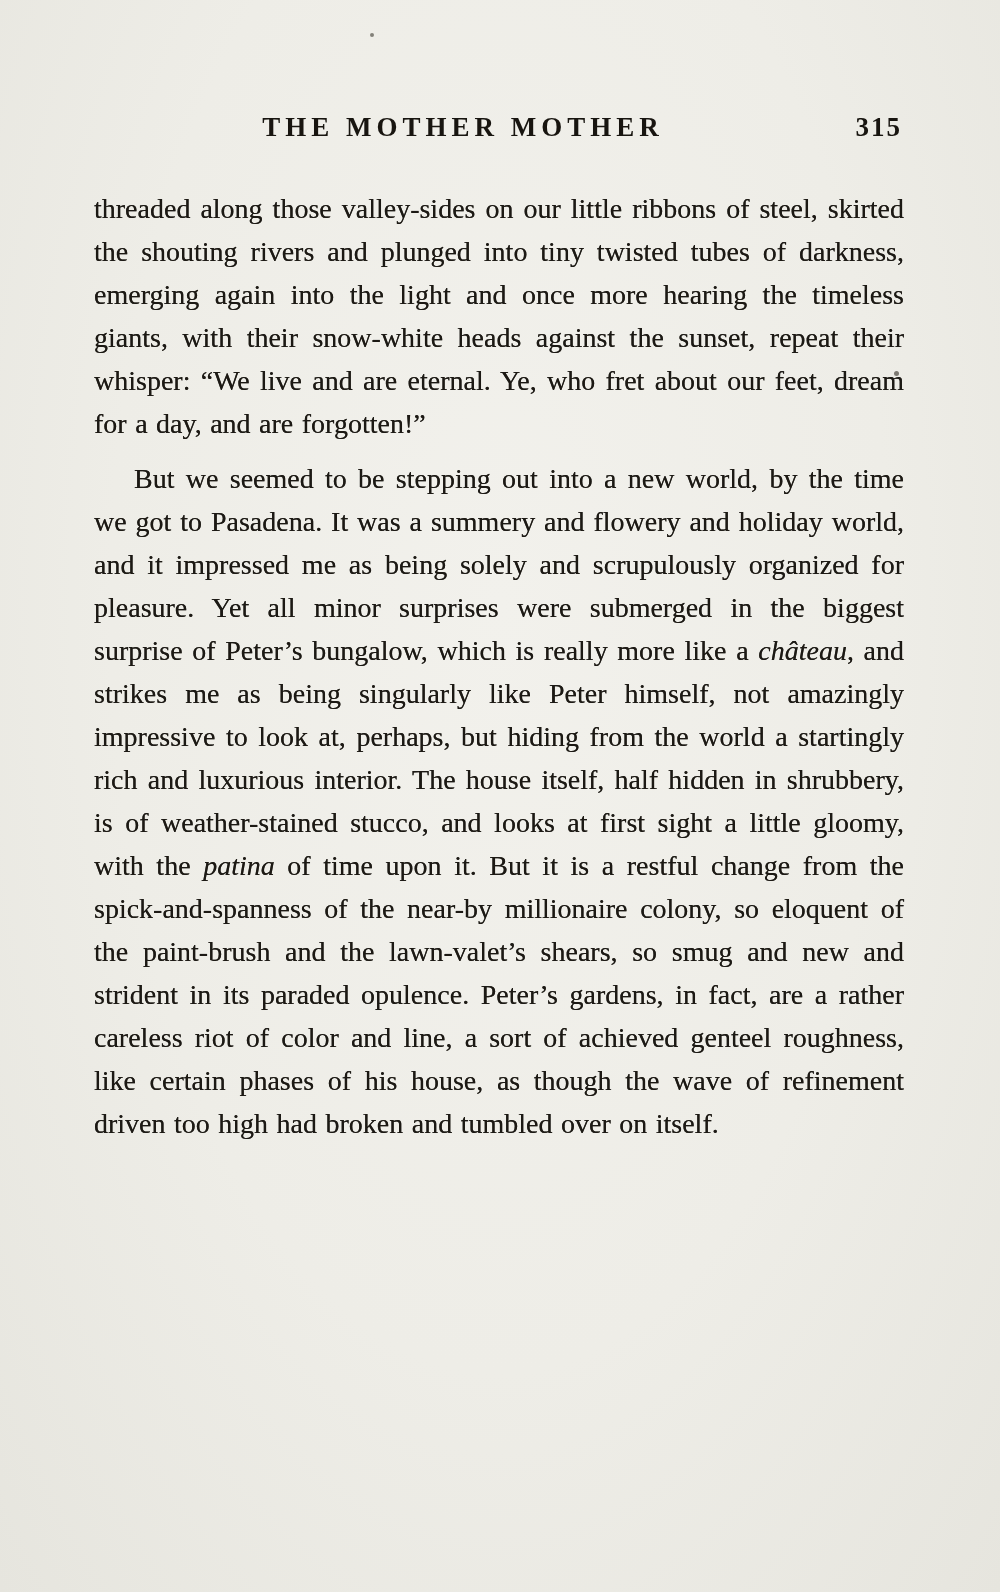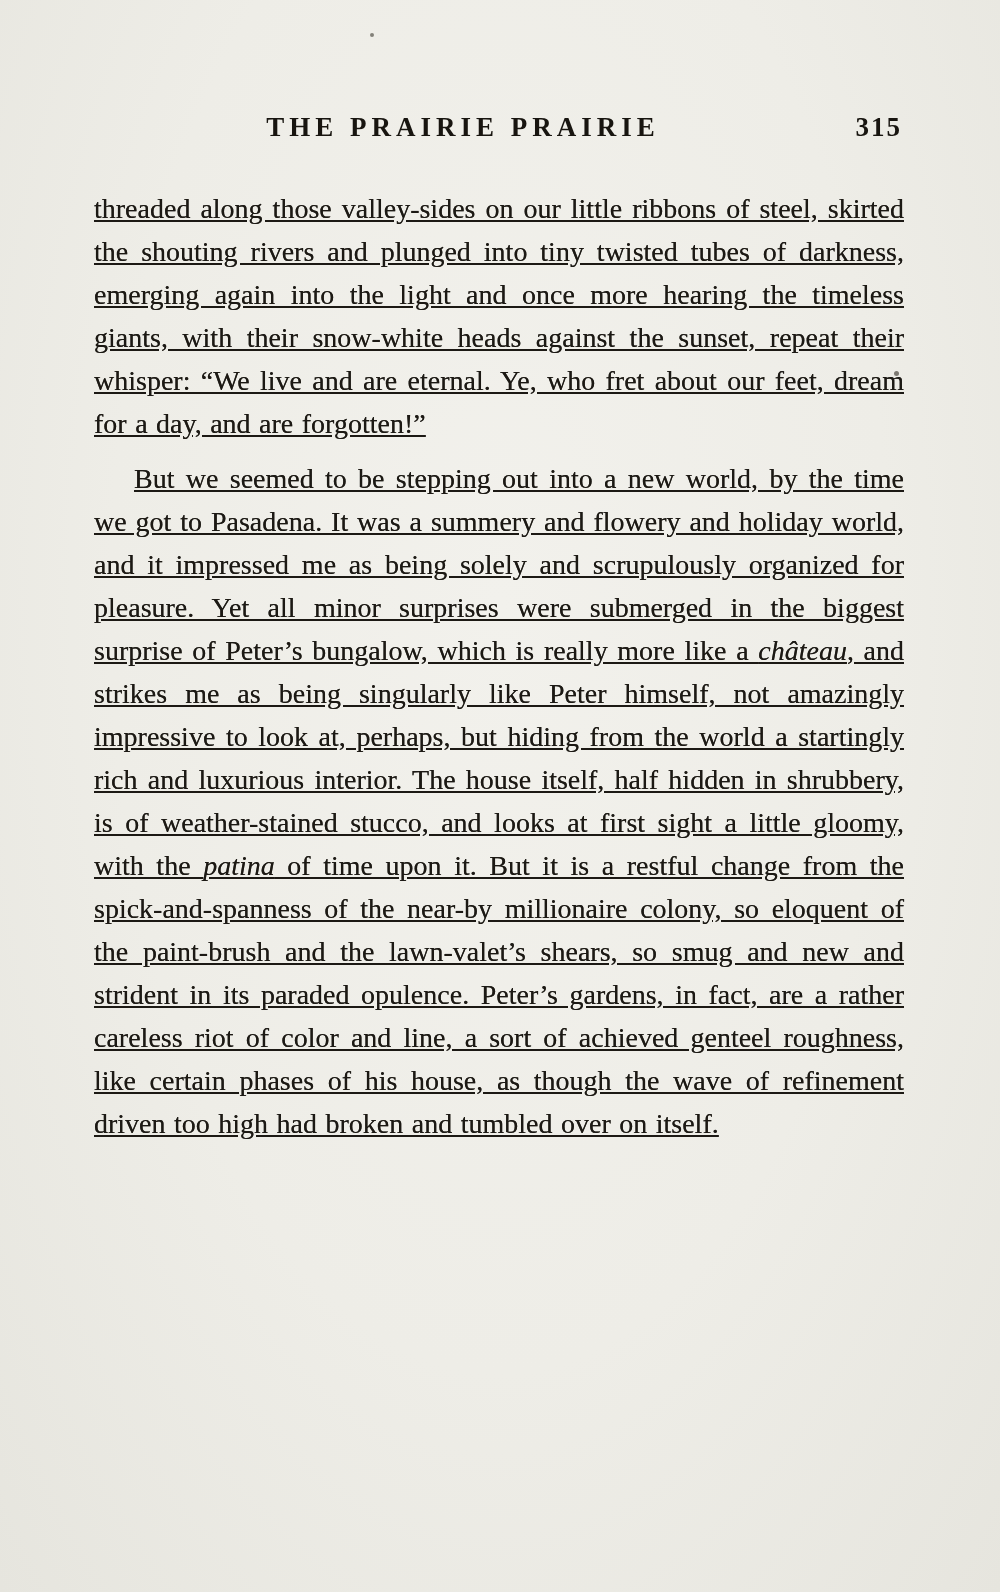--- a/index.html
+++ b/index.html
@@ -39,41 +39,41 @@
     top: 0;
     letter-spacing: 2px;
   }
   .body-text {
     font-size: 28px;
     line-height: 43px;
     text-align: justify;
     text-shadow: 0 0 0.5px rgba(28, 25, 20, 0.8);
     word-spacing: 1.5px;
   }
-  p { margin: 0; text-decoration: underline; }
+  p { margin: 0; }
   .indent { text-indent: 40px; margin-top: 12px; }
   .speck {
     position: absolute;
     background: #56524a;
     border-radius: 50%;
   }
   .speck-top { width: 4px; height: 4px; left: 370px; top: 33px; opacity: 0.7; }
   .speck-right { width: 5px; height: 5px; left: 894px; top: 371px; opacity: 0.75; }
 </style>
 </head>
 <body>
 
 <div class="page">
 
   <span class="speck speck-top"></span>
   <span class="speck speck-right"></span>
 
   <div class="header">
     <span class="page-number">315</span>
-    <span class="running-title">THE PRAIRIE PRAIRIE</span>
+    <span class="running-title">THE MOTHER MOTHER</span>
   </div>
 
   <div class="body-text">
     <p><span>threaded along those valley-sides on our little ribbons of steel, skirted the shouting rivers and plunged into tiny twisted tubes of darkness, emerging again into the light and once more hearing the timeless giants, with their snow-white heads against the sunset, repeat their whisper: “We live and are eternal. Ye, who fret about our feet, dream for a day, and are forgotten!”</span></p>
     <p class="indent"><span>But we seemed to be stepping out into a new world, by the time we got to Pasadena. It was a summery and flowery and holiday world, and it impressed me as being solely and scrupulously organized for pleasure. Yet all minor surprises were submerged in the biggest surprise of Peter’s bungalow, which is really more like a </span><i>château</i><span>, and strikes me as being singularly like Peter himself, not amazingly impressive to look at, perhaps, but hiding from the world a startingly rich and luxurious interior. The house itself, half hidden in shrubbery, is of weather-stained stucco, and looks at first sight a little gloomy, with the </span><i>patina</i><span> of time upon it. But it is a restful change from the spick-and-spanness of the near-by millionaire colony, so eloquent of the paint-brush and the lawn-valet’s shears, so smug and new and strident in its paraded opulence. Peter’s gardens, in fact, are a rather careless riot of color and line, a sort of achieved genteel roughness, like certain phases of his house, as though the wave of refinement driven too high had broken and tumbled over on itself.</span></p>
   </div>
 
 </div>
 
 </body></html>

